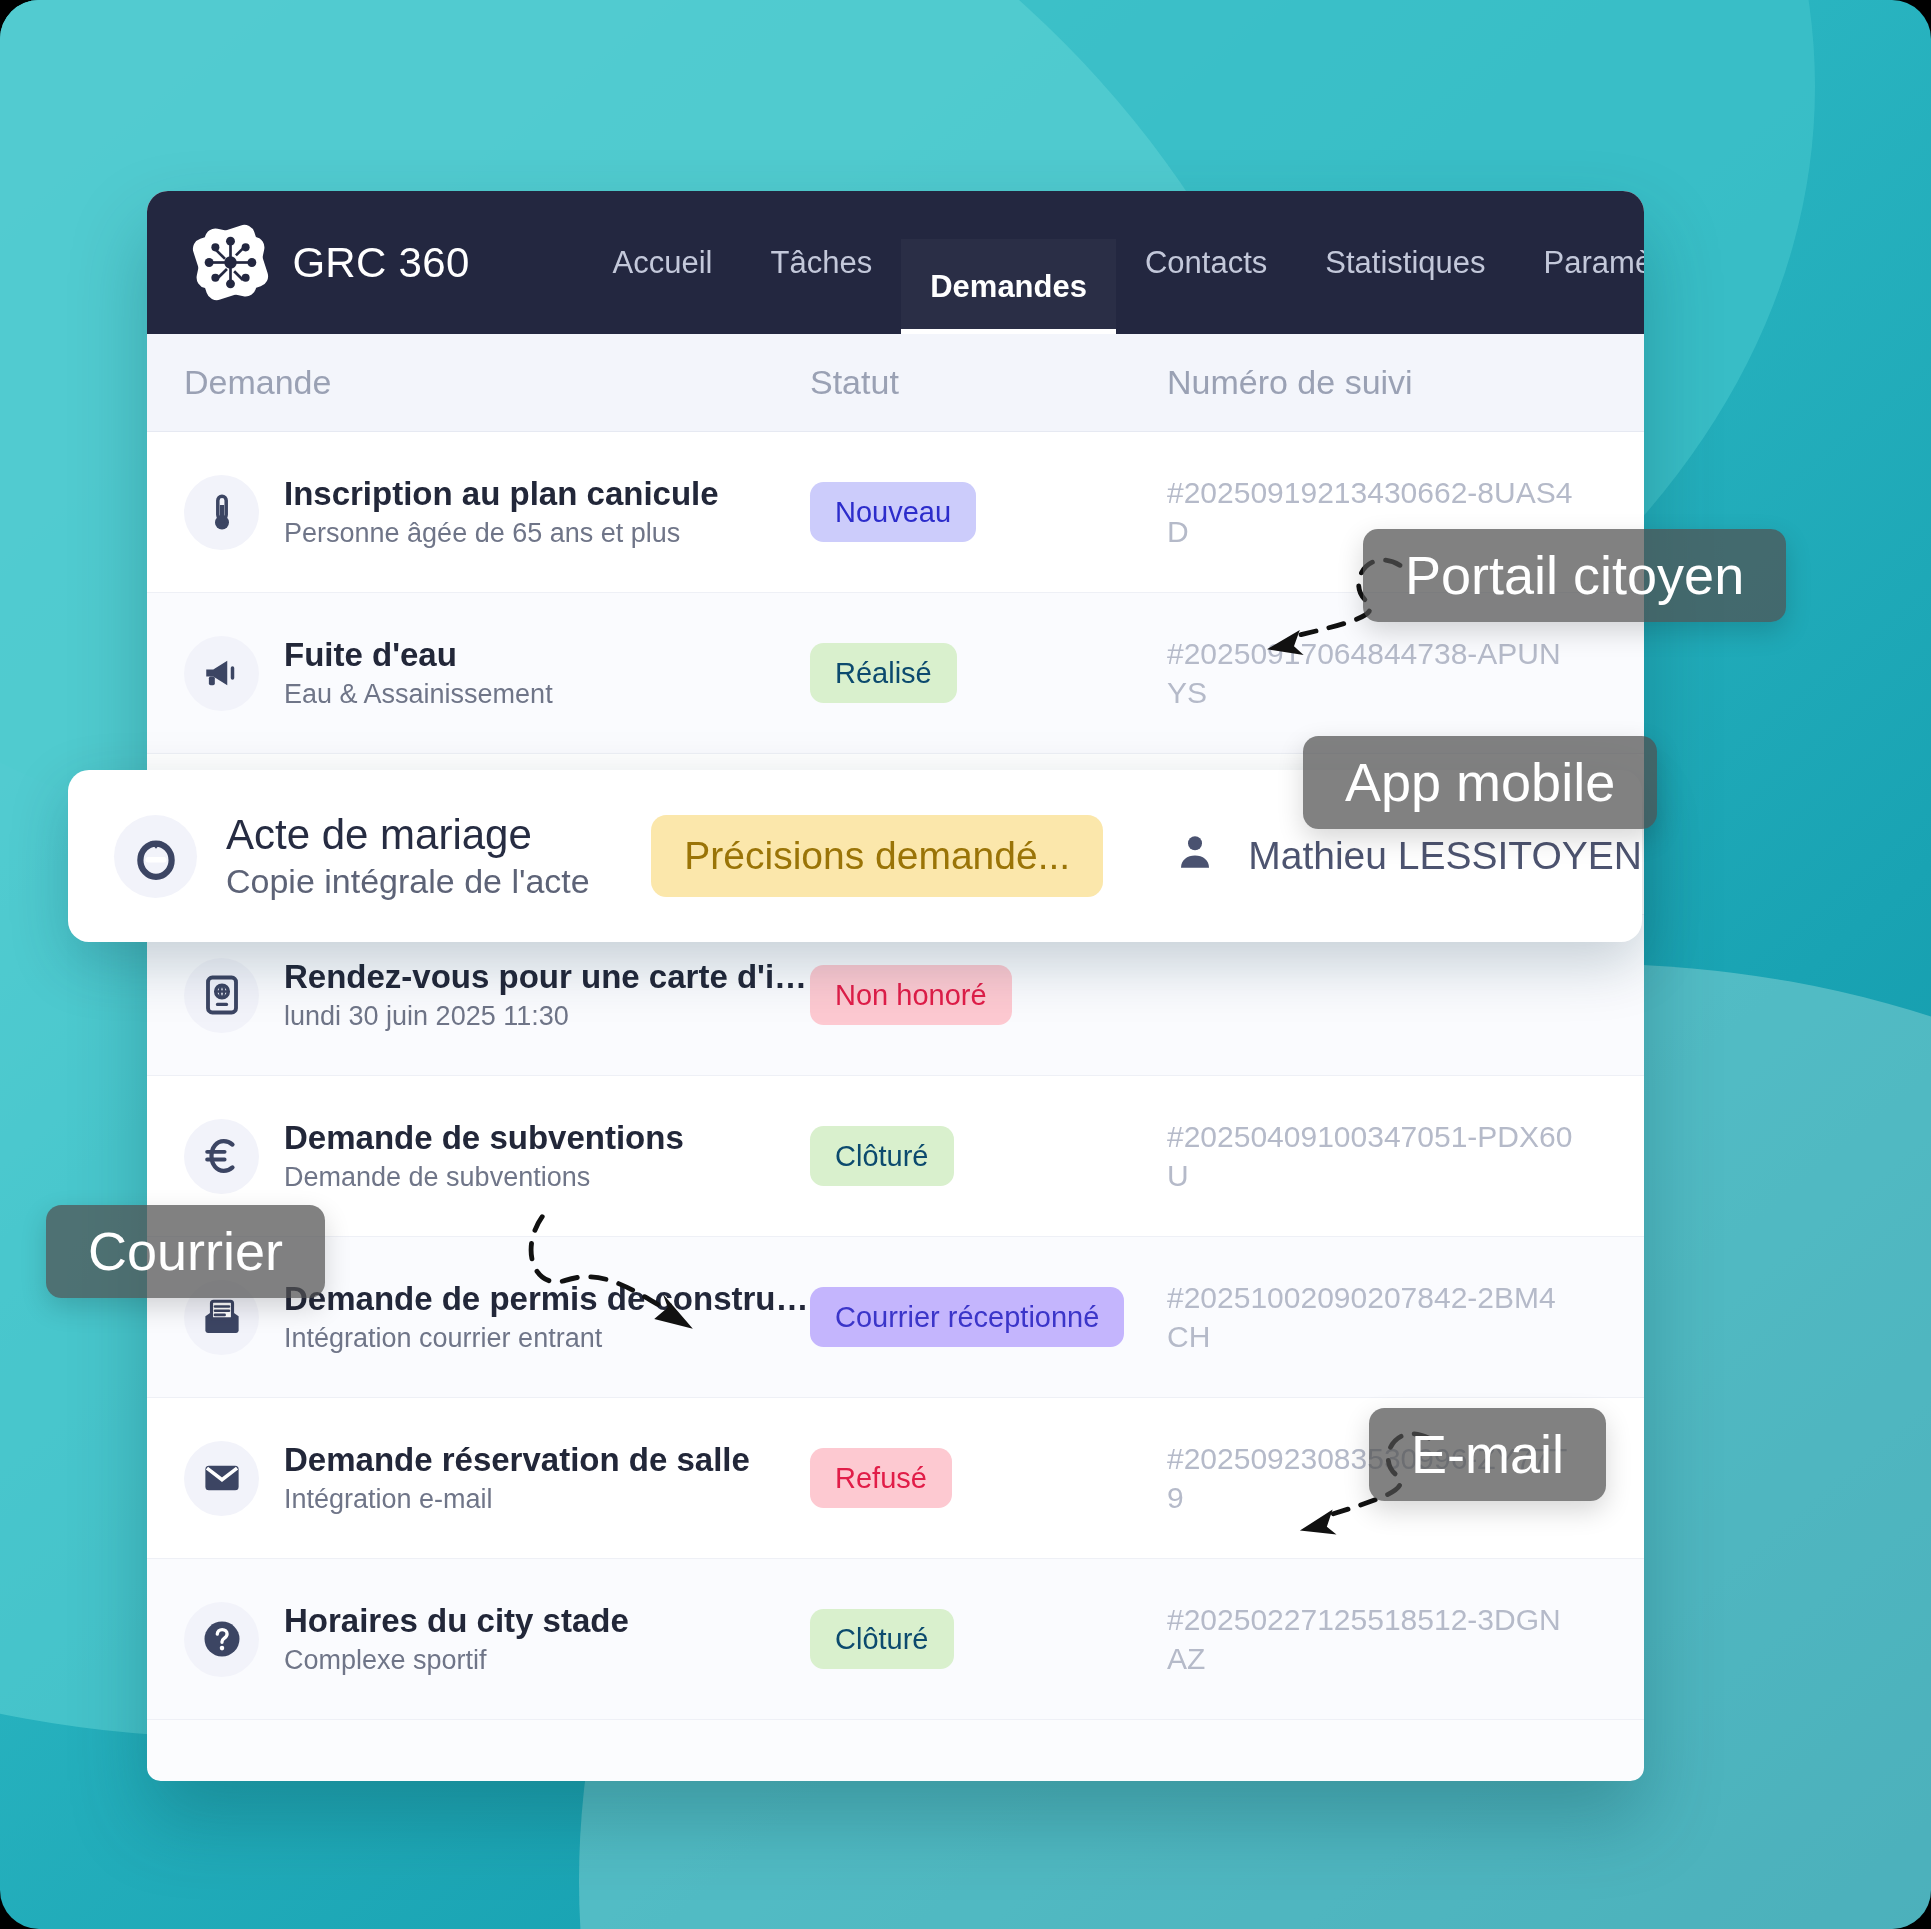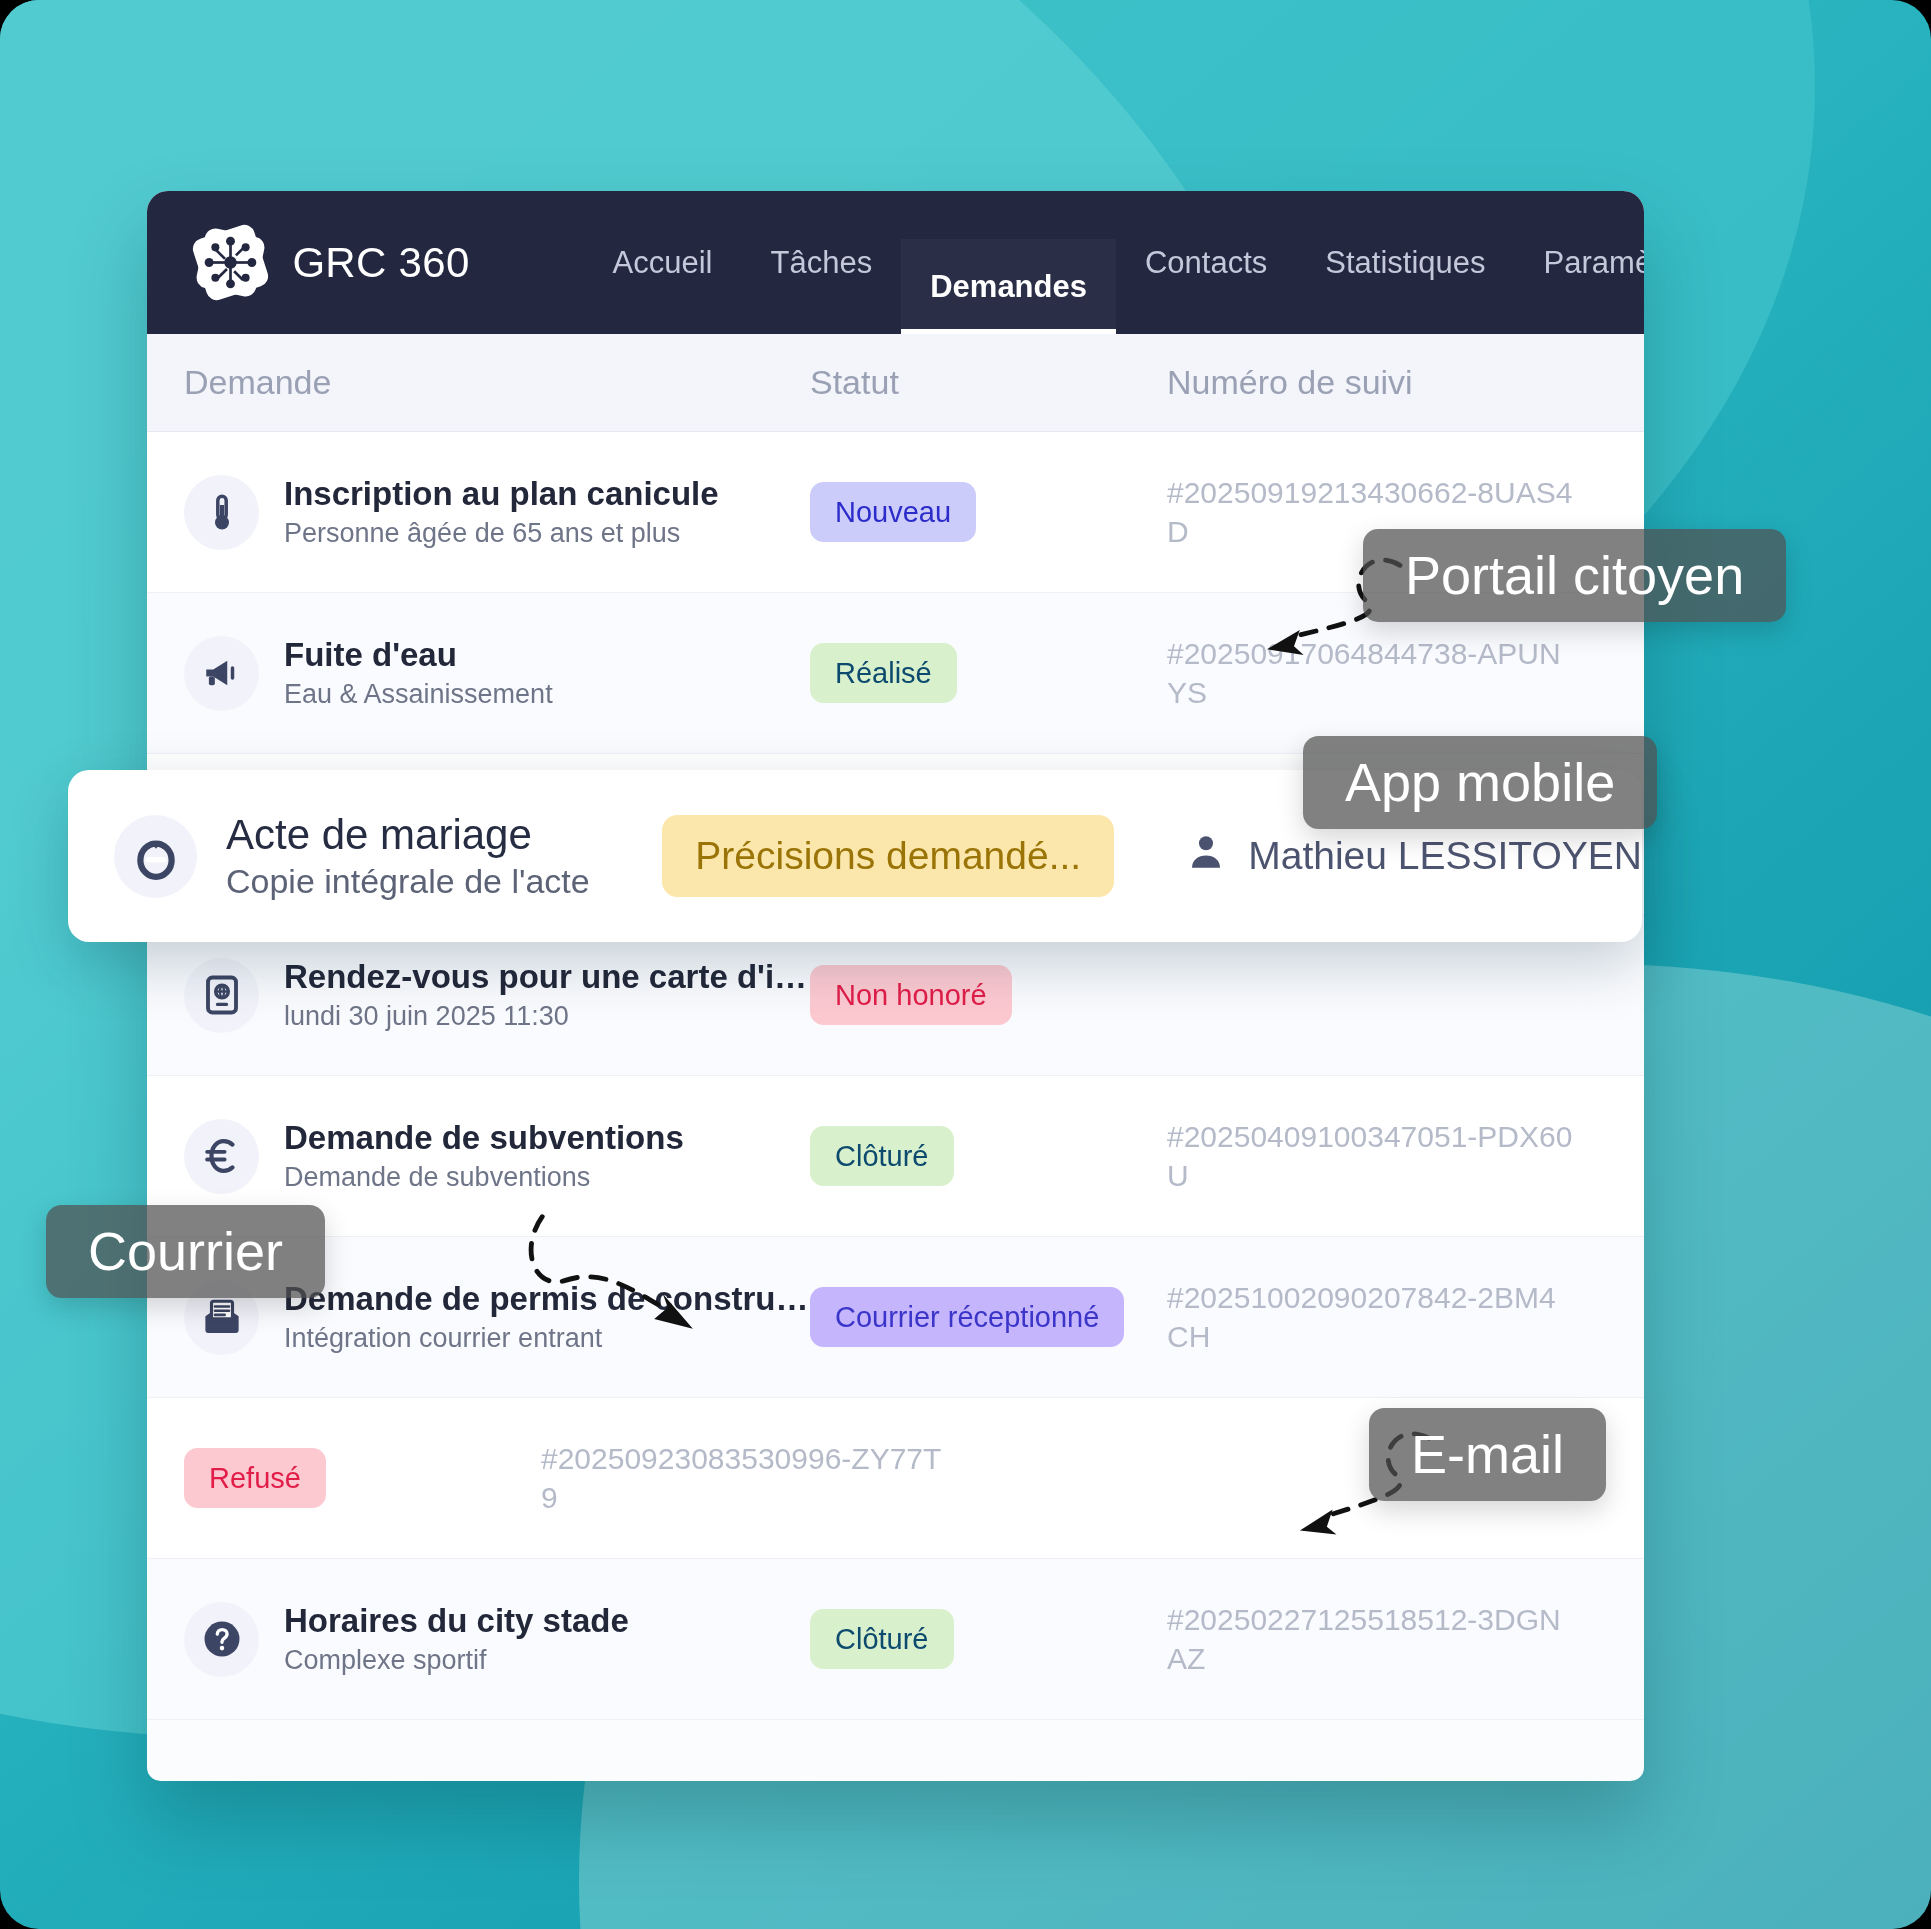--- a/index.html
+++ b/index.html
@@ -187,21 +187,21 @@
   .hl-title { font-size: 42px; font-weight: 400; color: #262c42; }
   .hl-sub   { font-size: 34px; color: #5d6377; margin-top: 3.9px; }
   .hl-badge {
     margin-left: 9.7px;
     background: #fbe7ab; color: #9a7407;
     font-size: 39px; padding: 19.3px 33px; border-radius: 15.4px;
     white-space: nowrap;
   }
   .hl-person {
     margin-left: 71px;
-    display: flex; align-items: center; gap: 21px;
+    display: flex; align-items: center; gap: 32px;
     color: #4d5470; font-size: 39px; white-space: nowrap;
   }
   .hl-person svg { width: 42px; height: 42px; fill: #4a5270; }
 
   
   .callout {
     position: absolute;
     background: rgba(80,80,80,.72);
     color: #ffffff;
     border-radius: 15.4px;
@@ -386,20 +386,32 @@
             </span>
             <div class="req-text">
               <div class="req-title">Demande de permis de construire</div>
               <div class="req-sub">Intégration courrier entrant</div>
             </div>
           </div>
           <div class="cell-statut"><span class="badge violet">Courrier réceptionné</span></div>
           <div class="cell-suivi"><span>#20251002090207842-2BM4CH</span></div>
         </div>
         <div class="row">
+          <div class="cell-demande">
+            <span class="icon-circle">
+              <svg viewBox="0 0 24 24">
+                <rect x="2.5" y="5" width="19" height="14" rx="2"></rect>
+                <path d="M3.4 6.4 12 13l8.6-6.6" fill="none" stroke="#ffffff" stroke-width="2"></path>
+              </svg>
+            </span>
+            <div class="req-text">
+              <div class="req-title">Demande réservation de salle</div>
+              <div class="req-sub">Intégration e-mail</div>
+            </div>
+          </div>
           <div class="cell-statut"><span class="badge red">Refusé</span></div>
           <div class="cell-suivi"><span>#20250923083530996-ZY77T9</span></div>
         </div>
         <div class="row alt">
           <div class="cell-demande">
             <span class="icon-circle">
               <svg viewBox="0 0 24 24">
                 <circle cx="12" cy="12" r="10"></circle>
                 <path d="M9.3 9.2c.1-1.6 1.3-2.6 2.8-2.6 1.6 0 2.8 1 2.8 2.5 0 1.2-.7 1.8-1.7 2.5-.8.6-1.2 1-1.2 1.9v.4" fill="none" stroke="#ffffff" stroke-width="1.9" stroke-linecap="round"></path>
                 <circle cx="12" cy="17.2" r="1.3" fill="#ffffff"></circle>

